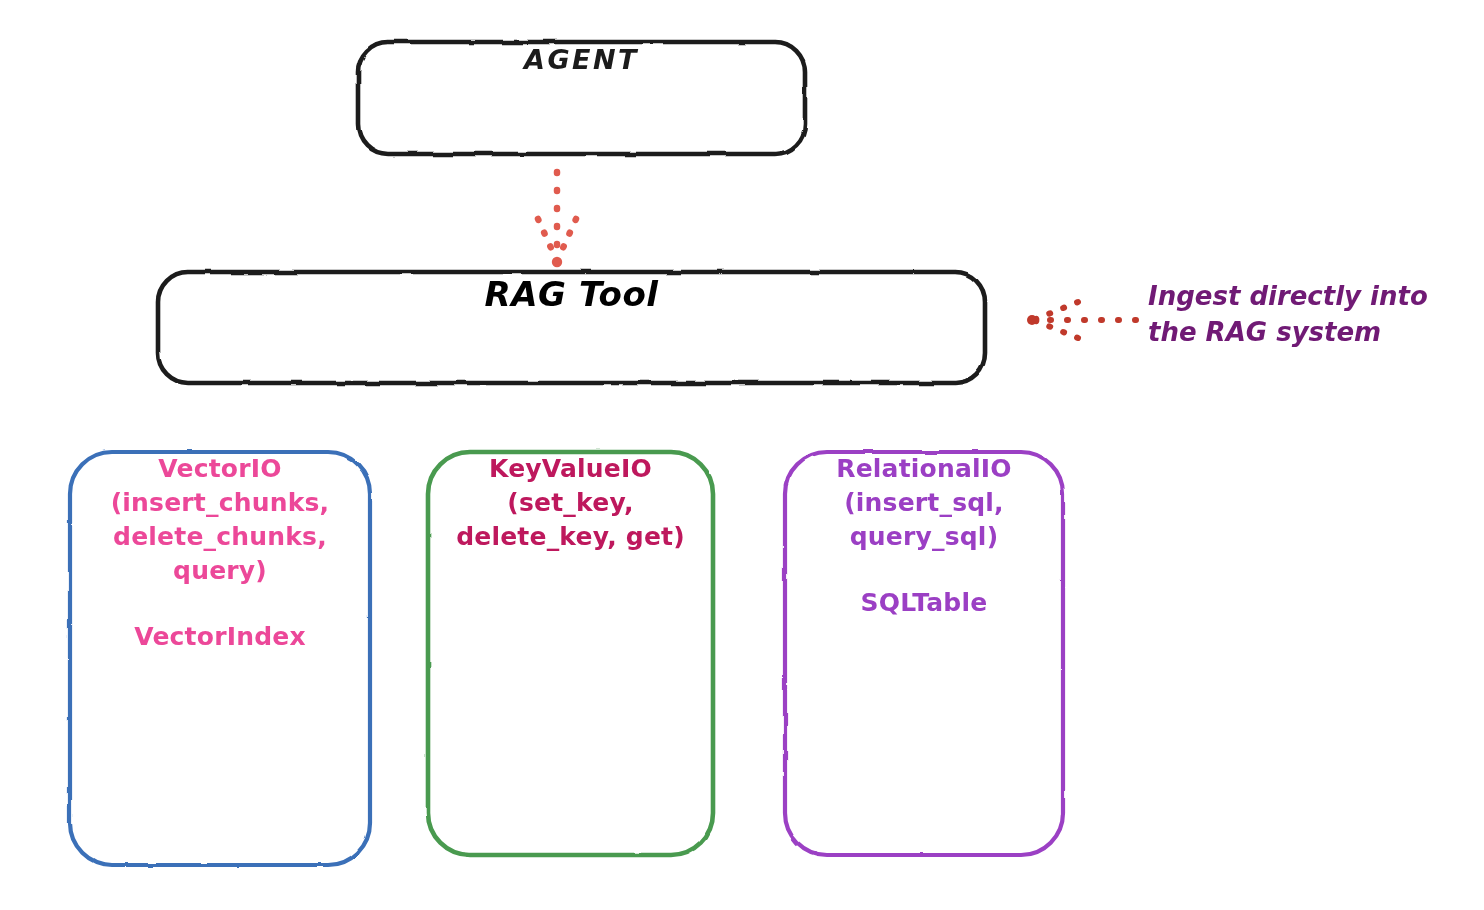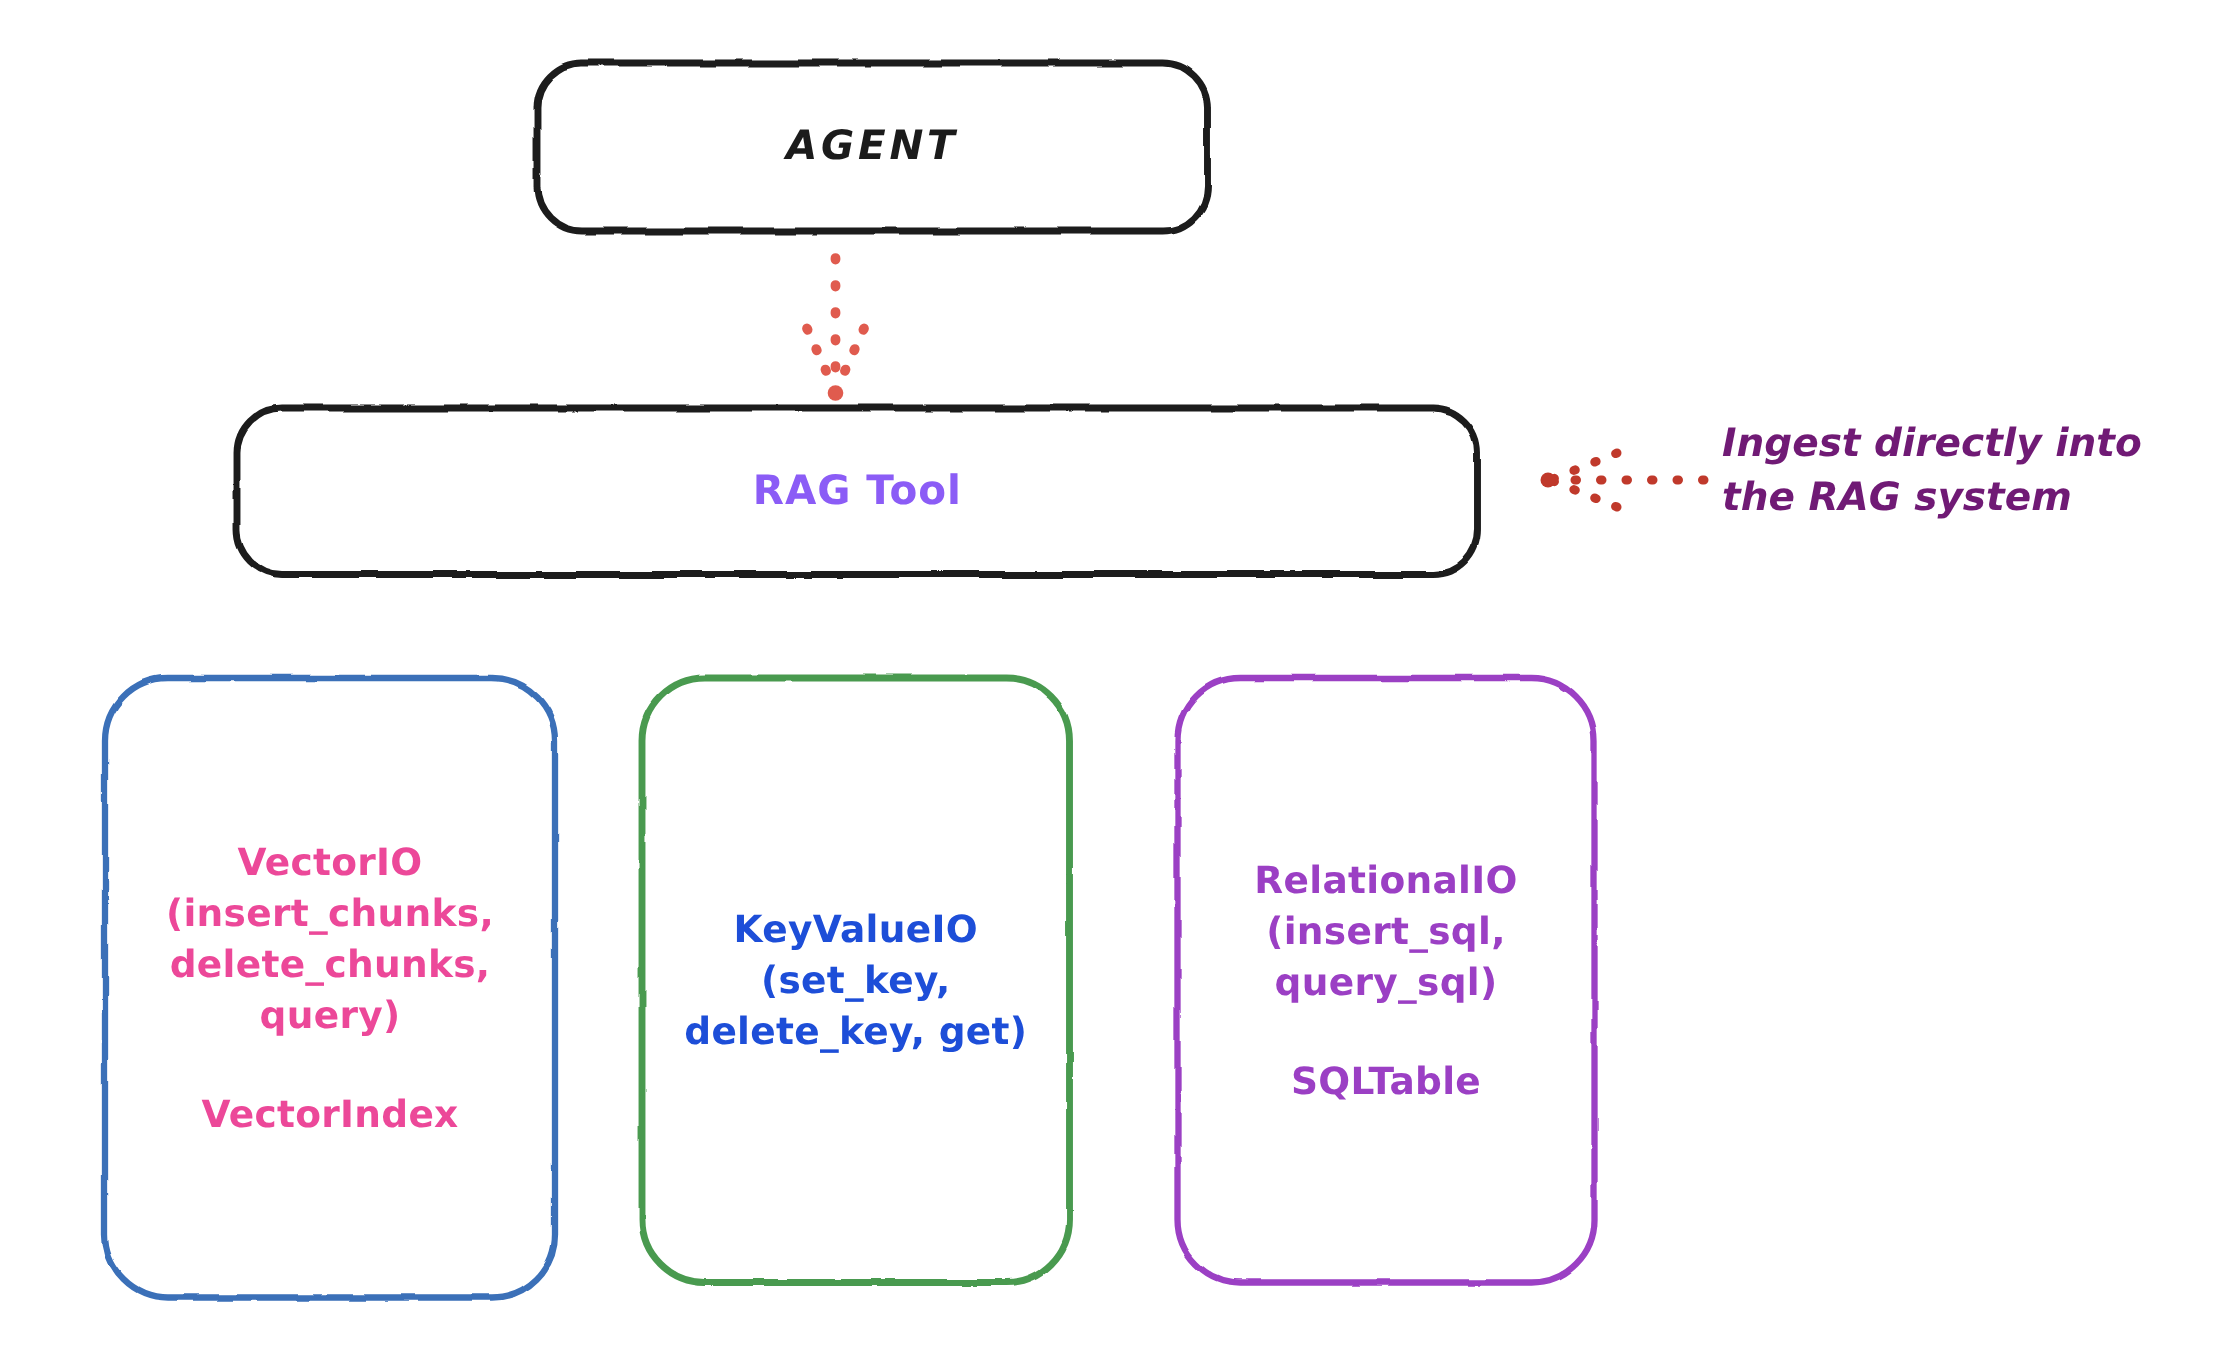--- a/index.html
+++ b/index.html
@@ -19,21 +19,21 @@
     inset: 0;
     width: 1484px;
     height: 910px;
   }
   .node {
     position: absolute;
     box-sizing: border-box;
     display: flex;
     flex-direction: column;
     align-items: center;
-    justify-content: center;
+    justify-content: flex-start;
     text-align: center;
     z-index: 3;
     pointer-events: auto;
   }
   .node-label {
     white-space: pre-line;
     line-height: 1.30;
   }
 
   
@@ -55,23 +55,24 @@
   
   #rag-tool-node {
     left: 158px;
     top: 272px;
     width: 827px;
     height: 111px;
   }
   #rag-tool-node .node-label {
     font-family: "DejaVu Sans", sans-serif;
     font-weight: 600;
-    font-size: 27px;
+    font-size: 34px;
     letter-spacing: 0.6px;
-    color: #8b5cf6;
+    color: #000000;
+    font-style: italic;
   }
 
   
   .provider .node-label {
     font-family: "DejaVu Sans", sans-serif;
     font-weight: 700;
     font-size: 25px;
     line-height: 1.36;
     letter-spacing: 0.2px;
   }
@@ -86,21 +87,21 @@
     height: 413px;
   }
   #vectorio-node .node-label { color: #ec4899; }
 
   #keyvalueio-node {
     left: 428px;
     top: 452px;
     width: 285px;
     height: 403px;
   }
-  #keyvalueio-node .node-label { color: #1d4ed8; }
+  #keyvalueio-node .node-label { color: #be185d; }
 
   #relationalio-node {
     left: 785px;
     top: 452px;
     width: 278px;
     height: 403px;
   }
   #relationalio-node .node-label { color: #9b3fc4; }
 
   

